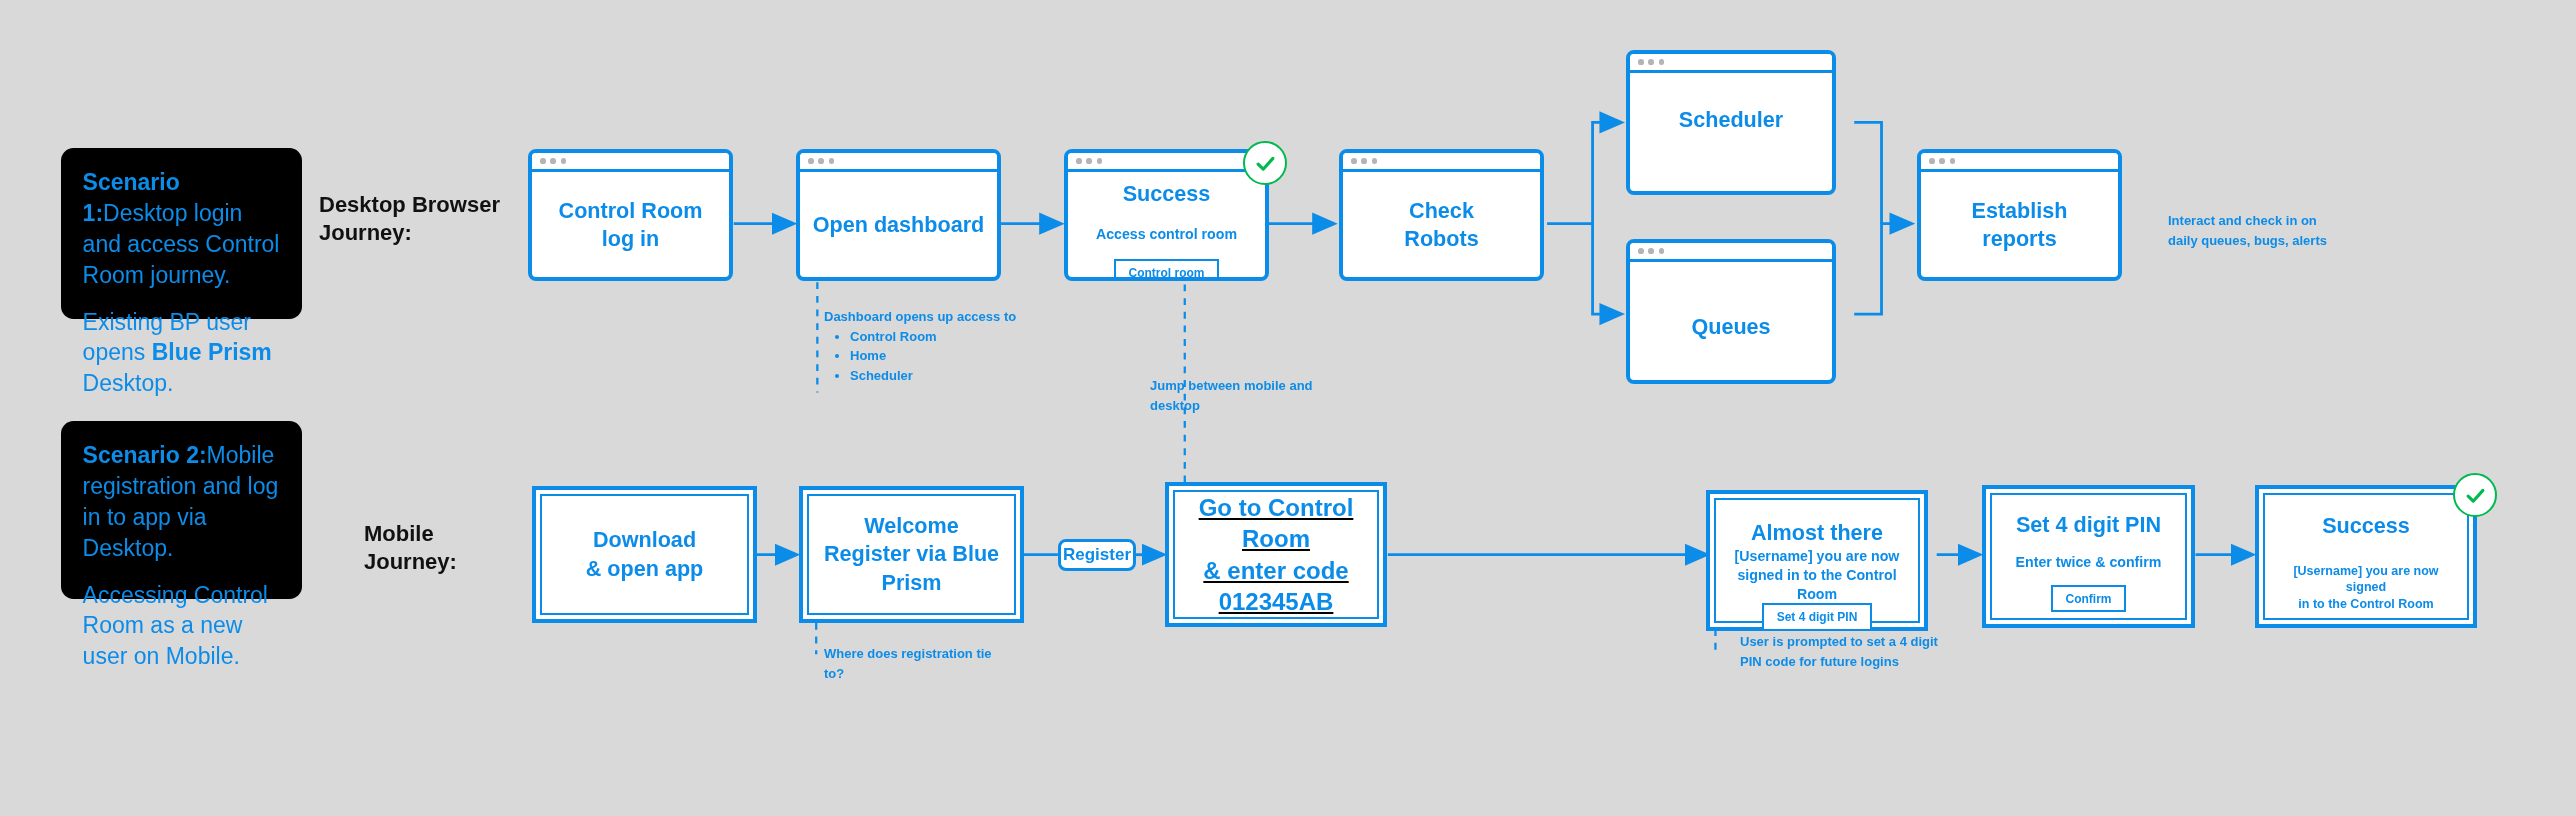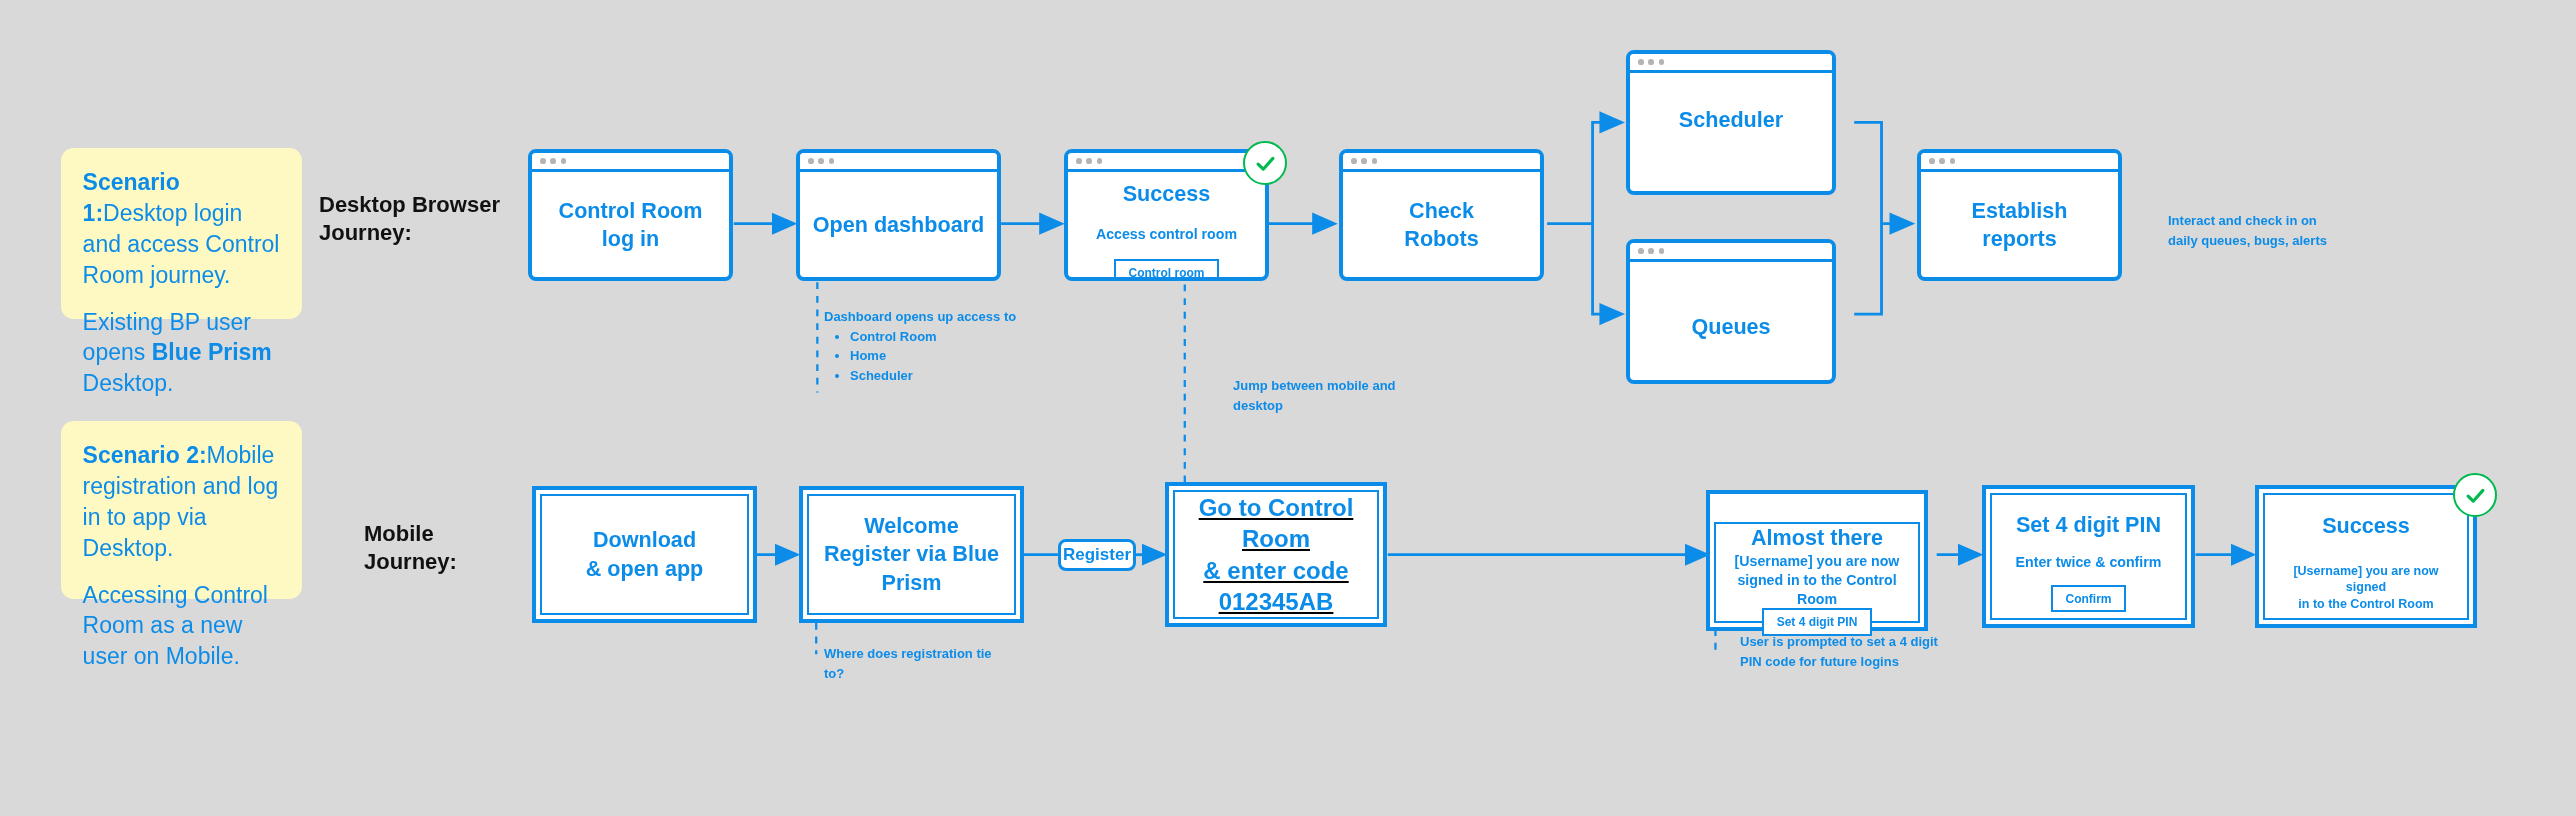--- a/index.html
+++ b/index.html
@@ -13,21 +13,21 @@
     position: relative;
     width: 2576px;
     height: 817px;
     background: #d9d9d9;
     overflow: hidden;
   }
 
   
   .scenario-card {
     position: absolute;
-    background: #fef9c3;
+    background: #000000;
     border-radius: 12.5px;
     padding: 19.3px 21.6px 19.3px 21.6px;
   }
   .scenario-text {
     color: #0c8ce9;
     font-size: 23px;
     line-height: 1.34;
     font-weight: 400;
     white-space: pre-wrap;
   }
@@ -339,21 +339,21 @@
     <ul>
       <li>Control Room</li>
       <li>Home</li>
       <li>Scheduler</li>
     </ul>
   </div>
 
   <div class="note" style="left:2168px; top:211px; width:262px;">Interact and check in on
 daily queues, bugs, alerts</div>
 
-  <div class="note" style="left:1233px; top:376px; width:239px;">Jump between mobile and
+  <div class="note" style="left:1150px; top:376px; width:239px;">Jump between mobile and
 desktop</div>
 
   <div class="phone" style="left:532px; top:486px; width:225px; height:137px;">
     <div class="phone-screen">
       <div class="node-title">Download
 &amp; open app</div>
     </div>
   </div>
 
   <div class="phone" style="left:799px; top:486px; width:225px; height:137px;">
@@ -367,21 +367,21 @@
 
   <div class="phone" style="left:1165px; top:482px; width:222px; height:145px;text-decoration:underline;">
     <div class="phone-screen">
       <div class="node-title lg">Go to Control Room
 &amp; enter code
 012345AB</div>
     </div>
   </div>
 
   <div class="phone" style="left:1706px; top:490px; width:222px; height:141px;">
-    <div class="phone-screen" style="justify-content:flex-start; padding-top:0;margin-top:24px;">
+    <div class="phone-screen" style="justify-content:flex-start; padding-top:19px;">
       <div class="node-title">Almost there</div>
       <div class="gap-b"></div>
       <div class="node-sub">[Username] you are now
 signed in to the Control Room</div>
       <div class="gap-c"></div>
       <div class="node-btn">Set 4 digit PIN</div>
     </div>
   </div>
 
   <div class="phone" style="left:1982px; top:485px; width:213px; height:143px;">

